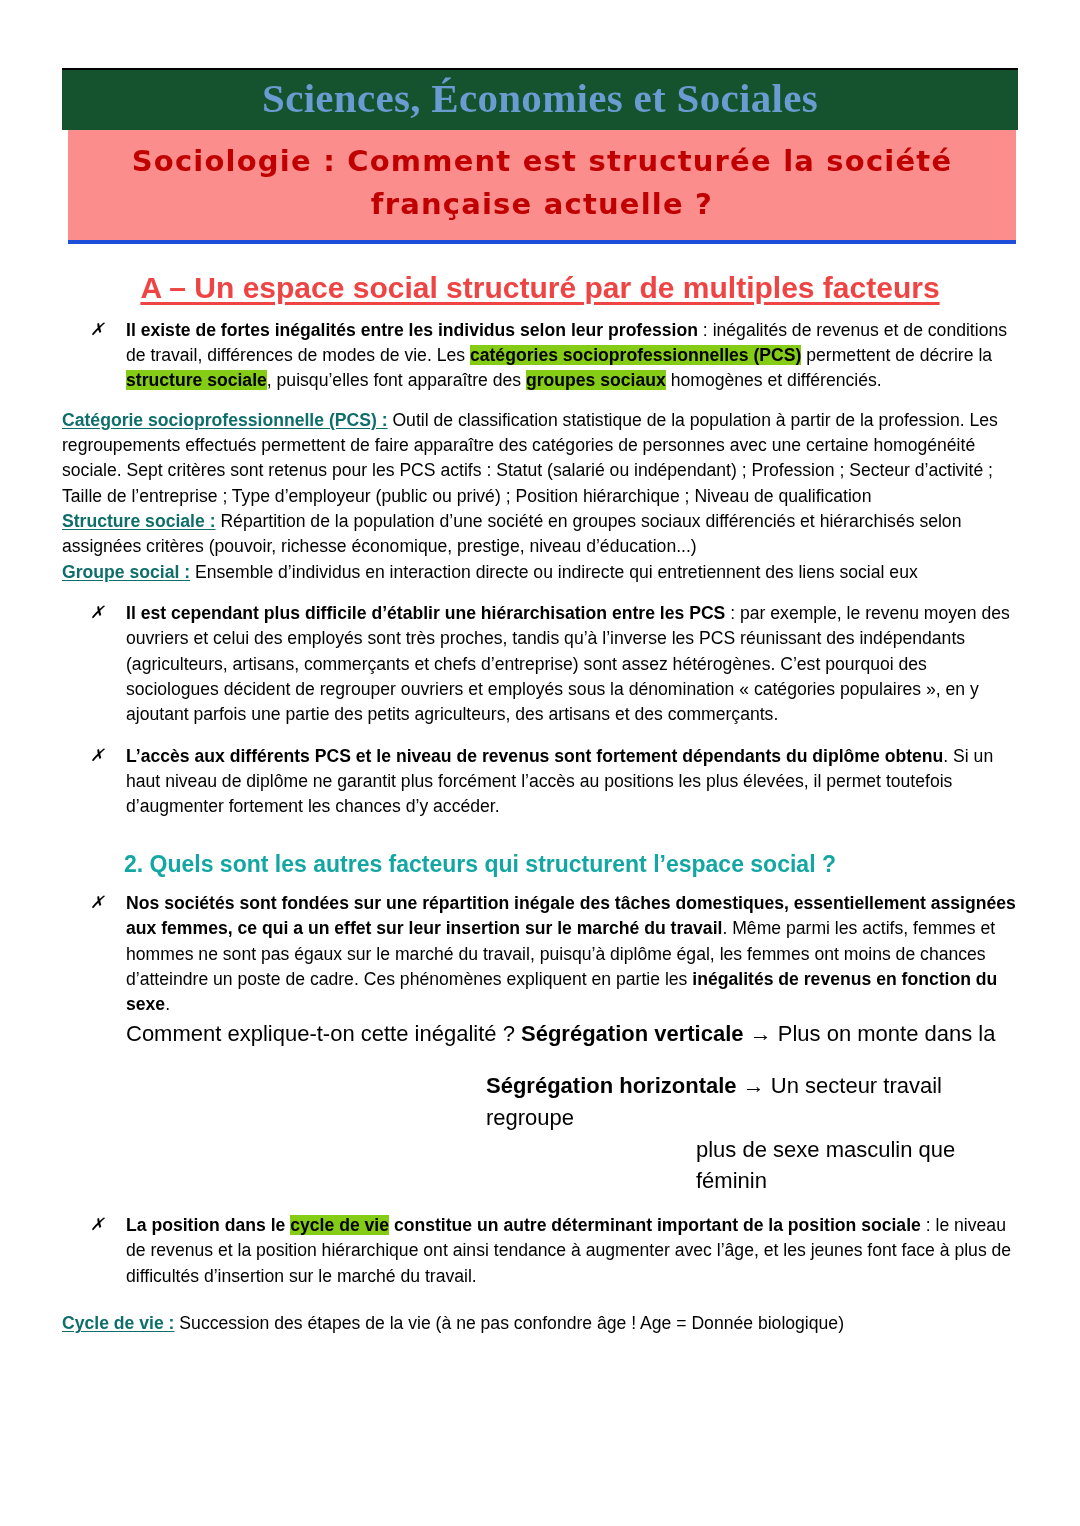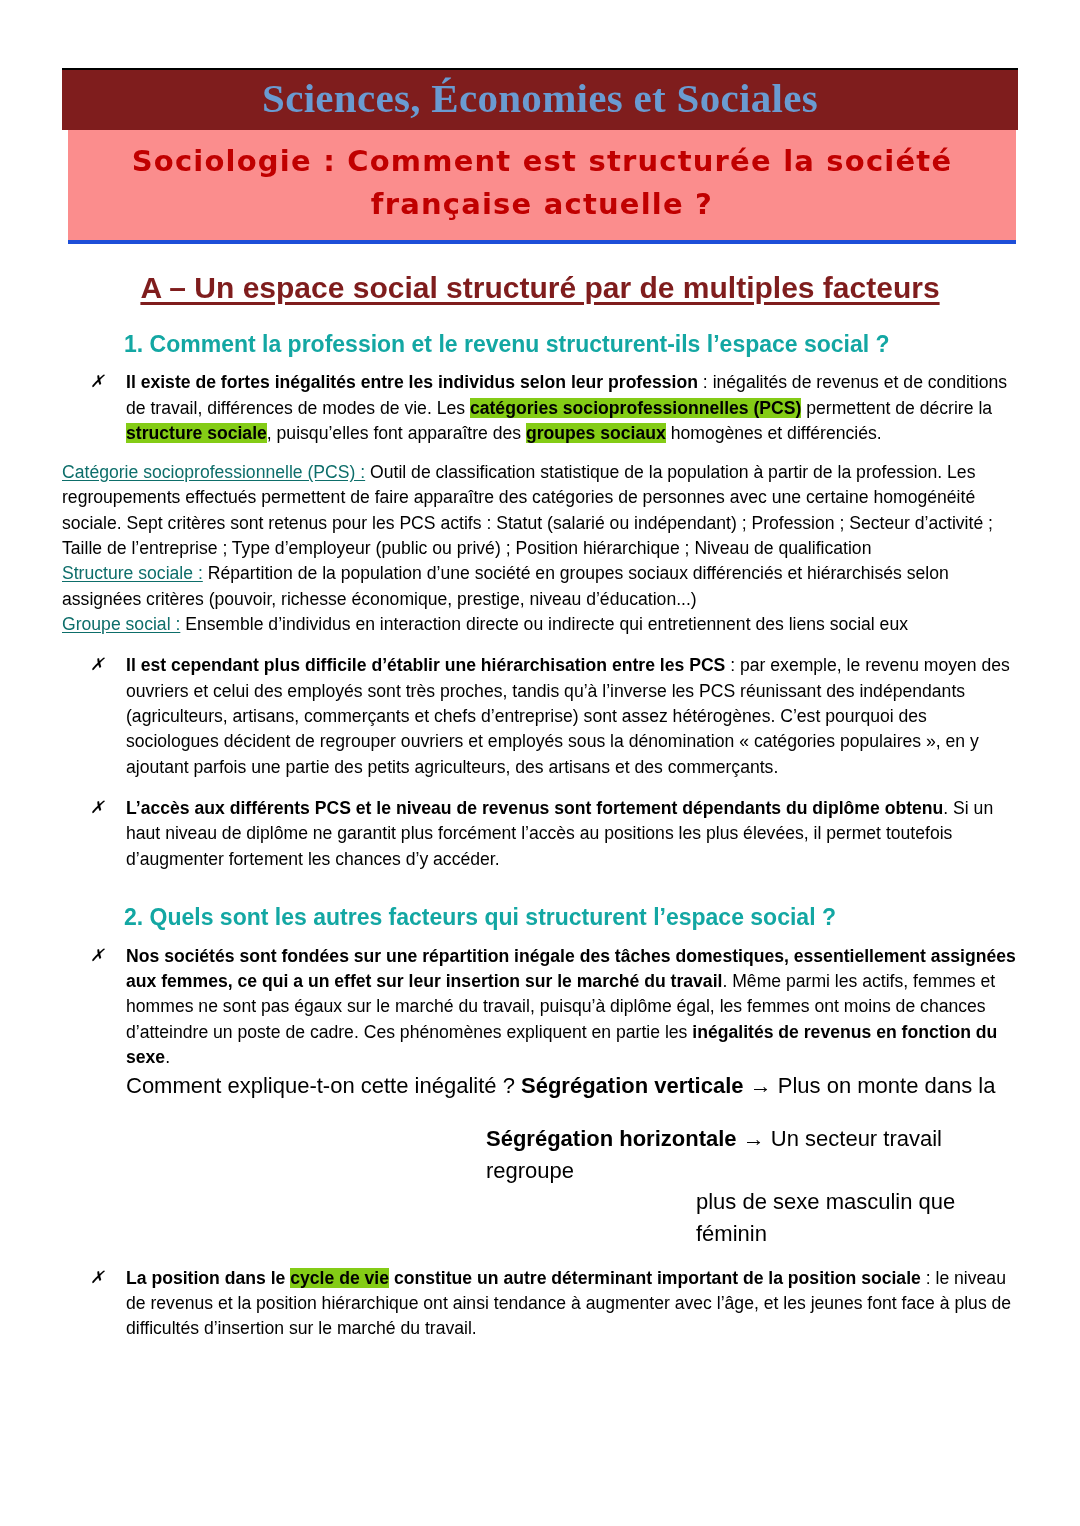--- a/index.html
+++ b/index.html
@@ -19,21 +19,21 @@
     position: relative;
     width: 1080px;
     height: 1526px;
     box-sizing: border-box;
     padding: 0 62px;
   }
 
   
   .title-banner {
     margin-top: 68px;
-    background: #7f1d1d;
+    background: #14532d;
     border-top: 2px solid #000000;
     text-align: center;
     padding: 6px 0 10px 0;
   }
   .title-banner .doc-title {
     font-family: "Liberation Serif", serif;
     font-weight: bold;
     font-size: 41px;
     line-height: 1.08;
     color: #6a9bd1;
@@ -53,21 +53,21 @@
     font-size: 29px;
     line-height: 1.48;
     color: #c00000;
     letter-spacing: 1.2px;
   }
 
   
   h1.section-a {
     font-size: 30px;
     font-weight: bold;
-    color: #7f1d1d;
+    color: #ef4444;
     text-align: center;
     text-decoration: underline;
     text-underline-offset: 4px;
     margin: 27px 0 0 0;
     line-height: 1.15;
   }
   h2.sub-heading {
     font-size: 23px;
     font-weight: bold;
     color: #13a7a3;
@@ -109,21 +109,21 @@
   .defs {
     font-size: 17.6px;
     line-height: 1.44;
     margin: 14px 0 0 0;
   }
   .defs p { margin: 0; }
   .defterm {
     color: #0d6e6a;
     text-decoration: underline;
     text-underline-offset: 2px;
-    font-weight: normal;
+    font-weight: bold;
   }
 
   
   .segreg {
     font-size: 22px;
     line-height: 1.44;
   }
   .seg-indent-a {
     display: block;
     padding-left: 560px;
@@ -155,21 +155,20 @@
   <div class="title-banner">
     <div class="doc-title">Sciences, Économies et Sociales</div>
   </div>
 
   <div class="subtitle-banner">
     <div class="doc-subtitle">Sociologie : Comment est structurée la société française actuelle ?</div>
   </div>
 
   <h1 class="section-a">A – Un espace social structuré par de multiples facteurs</h1>
 
-  <h2 class="sub-heading">1. Comment la profession et le revenu structurent-ils l’espace social ?</h2>
 
   <div class="bullet">
     <span class="marker">✗</span>
     <span class="btext"><b>Il existe de fortes inégalités entre les individus selon leur profession</b><span> : inégalités de revenus et de conditions de travail, différences de modes de vie. Les </span><b class="hl">catégories socioprofessionnelles (PCS)</b><span> permettent de décrire la </span><b class="hl">structure sociale</b><span>, puisqu’elles font apparaître des </span><b class="hl">groupes sociaux</b><span> homogènes et différenciés.</span></span>
   </div>
 
   <div class="defs">
     <p><span class="defterm">Catégorie socioprofessionnelle (PCS) :</span><span> Outil de classification statistique de la population à partir de la profession. Les regroupements effectués permettent de faire apparaître des catégories de personnes avec une certaine homogénéité sociale. Sept critères sont retenus pour les PCS actifs : Statut (salarié ou indépendant) ; Profession ; Secteur d’activité ; Taille de l’entreprise ; Type d’employeur (public ou privé) ; Position hiérarchique ; Niveau de qualification</span></p>
     <p><span class="defterm">Structure sociale :</span><span> Répartition de la population d’une société en groupes sociaux différenciés et hiérarchisés selon assignées critères (pouvoir, richesse économique, prestige, niveau d’éducation...)</span></p>
     <p><span class="defterm">Groupe social :</span><span> Ensemble d’individus en interaction directe ou indirecte qui entretiennent des liens social eux</span></p>
@@ -196,14 +195,17 @@
         <span class="seg-indent-c">féminin</span>
       </span>
     </span>
   </div>
 
   <div class="bullet tight">
     <span class="marker">✗</span>
     <span class="btext"><b>La position dans le </b><b class="hl">cycle de vie</b><b> constitue un autre déterminant important de la position sociale</b><span> : le niveau de revenus et la position hiérarchique ont ainsi tendance à augmenter avec l’âge, et les jeunes font face à plus de difficultés d’insertion sur le marché du travail.</span></span>
   </div>
 
+  <div class="closing-def">
+    <span class="defterm">Cycle de vie :</span><span> Succession des étapes de la vie (à ne pas confondre âge ! Age = Donnée biologique)</span>
+  </div>
 
 </div>
 
 </body></html>

